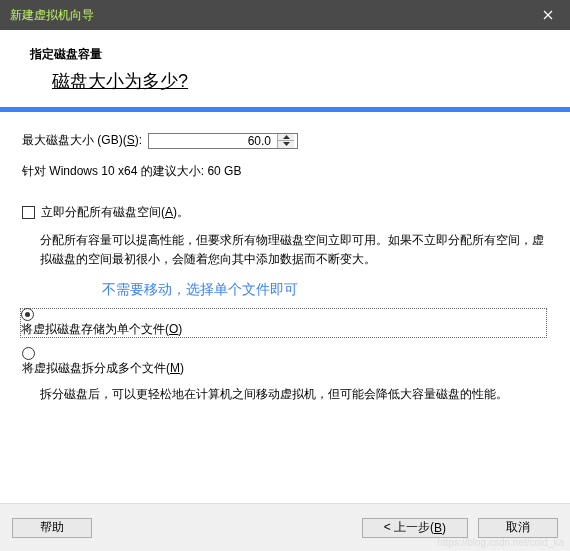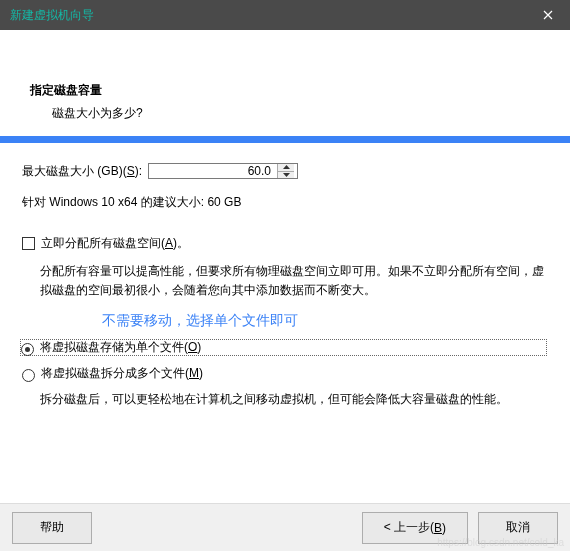--- a/index.html
+++ b/index.html
@@ -1,44 +1,44 @@
 <!DOCTYPE html>
 <html><head>
 <meta charset="utf-8">
 <style>
 * { box-sizing: border-box; margin: 0; padding: 0; }
 body { font-family: "Microsoft YaHei", "Segoe UI", sans-serif; font-size: 12px; background: #fff; width: 570px; height: 551px; overflow: hidden; }
-.titlebar { background: #4a4a4a; color: #14b8a6; height: 30px; display: flex; align-items: center; padding-left: 10px; }
+.titlebar { background: #4a4a4a; color: #bef264; height: 30px; display: flex; align-items: center; padding-left: 10px; }
 .titlebar-text { flex: 1; font-size: 12px; }
 .close-btn { width: 45px; height: 30px; display: flex; align-items: center; justify-content: center; cursor: pointer; }
 .close-btn svg { width: 10px; height: 10px; }
-.header { padding: 16px 17px 14px 30px; border-bottom: 7px solid #3b82f6; margin-top: 36px; }
+.header { padding: 16px 17px 14px 30px; border-bottom: 5px solid #3b82f6; }
 .header-title { font-weight: bold; font-size: 12px; margin-bottom: 6px; }
-.header-sub { margin-left: 22px; font-size: 12px; }
+.header-sub { margin-left: 22px; font-size: 18px; text-decoration: underline; }
 .content { padding: 20px 22px 10px 22px; }
-.row-size { display: flex; margin-bottom: 14px; }
+.row-size { display: flex; align-items: center; margin-bottom: 14px; }
 .size-label { margin-right: 6px; }
 .size-input-wrap { display: flex; align-items: stretch; border: 1px solid #7a7a7a; height: 16px; width: 150px; background: #fff; }
 .size-input { border: none; text-align: right; width: 128px; padding-right: 6px; font-size: 12px; outline: none; }
 .spinner { display: flex; flex-direction: column; border-left: 1px solid #aaa; }
 .spinner div { flex: 1; width: 16px; display: flex; align-items: center; justify-content: center; background: #efefef; cursor: pointer; }
 .spinner div:first-child { border-bottom: 1px solid #aaa; }
 .spinner svg { width: 7px; height: 4px; }
 .recommend { margin-bottom: 24px; }
 .checkbox-row { display: flex; align-items: center; margin-bottom: 10px; }
 .checkbox { width: 13px; height: 13px; border: 1px solid #333; margin-right: 6px; cursor: pointer; }
 .underline { text-decoration: underline; }
 .desc { margin-left: 18px; margin-bottom: 12px; line-height: 1.6; }
 .annotation { color: #3b82f6; font-size: 14px; margin: 0 0 8px 80px; }
-.radio-row { display: flex; align-items: flex-end; margin-bottom: 8px; cursor: pointer; }
+.radio-row { display: flex; align-items: flex-start; margin-bottom: 8px; cursor: pointer; flex-direction: column; }
 .radio-row.selected { outline: 1px dotted #666; outline-offset: -2px; padding: 1px 2px; margin-left: -3px; }
 .radio { width: 13px; height: 13px; border: 1px solid #333; border-radius: 50%; margin-right: 6px; position: relative; flex-shrink: 0; }
 .radio.checked::after { content: ""; position: absolute; width: 5px; height: 5px; background: #333; border-radius: 50%; top: 3px; left: 3px; }
 .footer { position: absolute; bottom: 0; left: 0; right: 0; height: 48px; background: #f0f0f0; border-top: 1px solid #ddd; display: flex; align-items: center; padding: 0 12px; }
-.btn { height: 32px; padding: 0 21px; background: #e9e9e9; border: 1px solid #adadad; cursor: pointer; font-size: 12px; display: flex; align-items: center; justify-content: center; min-width: 80px; }
+.btn { height: 20px; padding: 0 21px; background: #e9e9e9; border: 1px solid #adadad; cursor: pointer; font-size: 12px; display: flex; align-items: center; justify-content: center; min-width: 80px; }
 .btn.primary { border: 2px solid #0078d7; }
 .spacer { flex: 1; }
 .watermark { position: absolute; bottom: 3px; right: 6px; color: #ccc; font-size: 10px; opacity: 0.5; }
 </style>
 </head>
 <body>
 
 <div class="titlebar">
   <span class="titlebar-text">新建虚拟机向导</span>
   <div class="close-btn">

